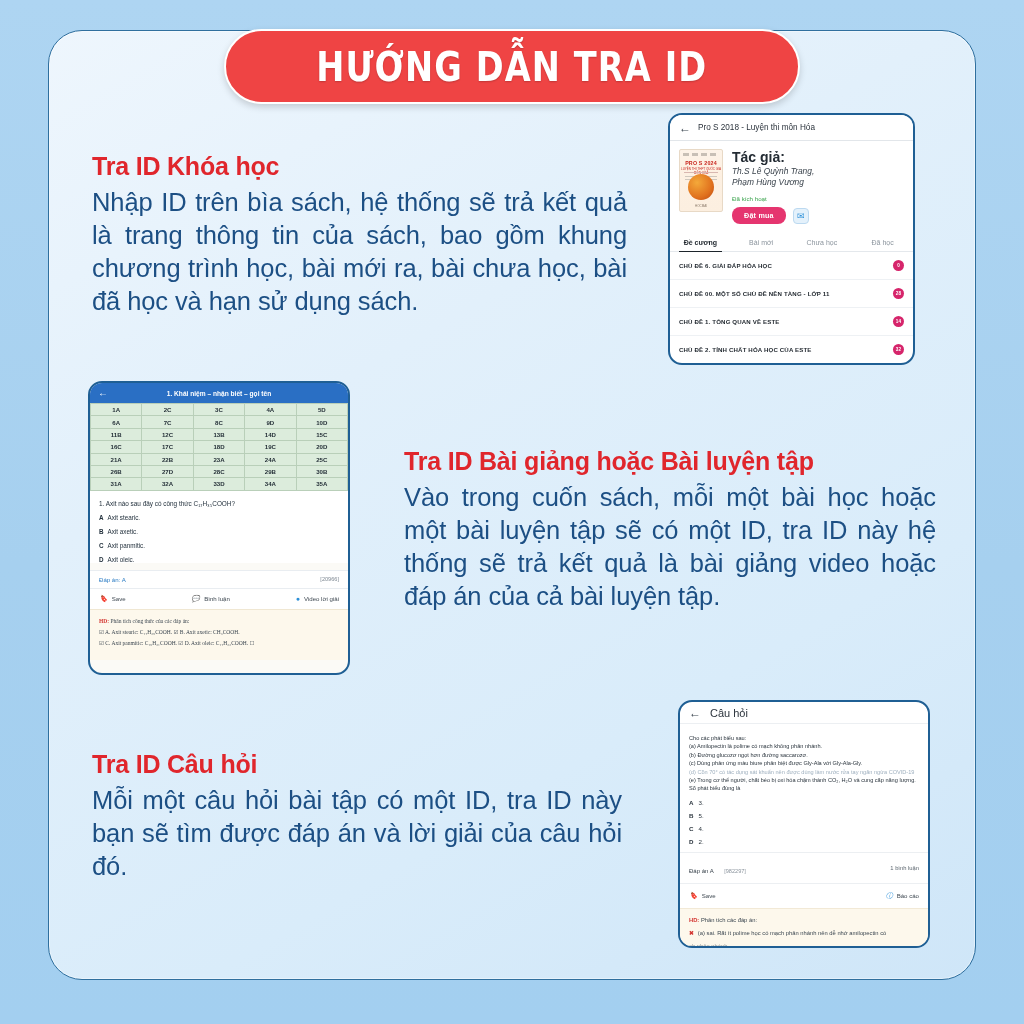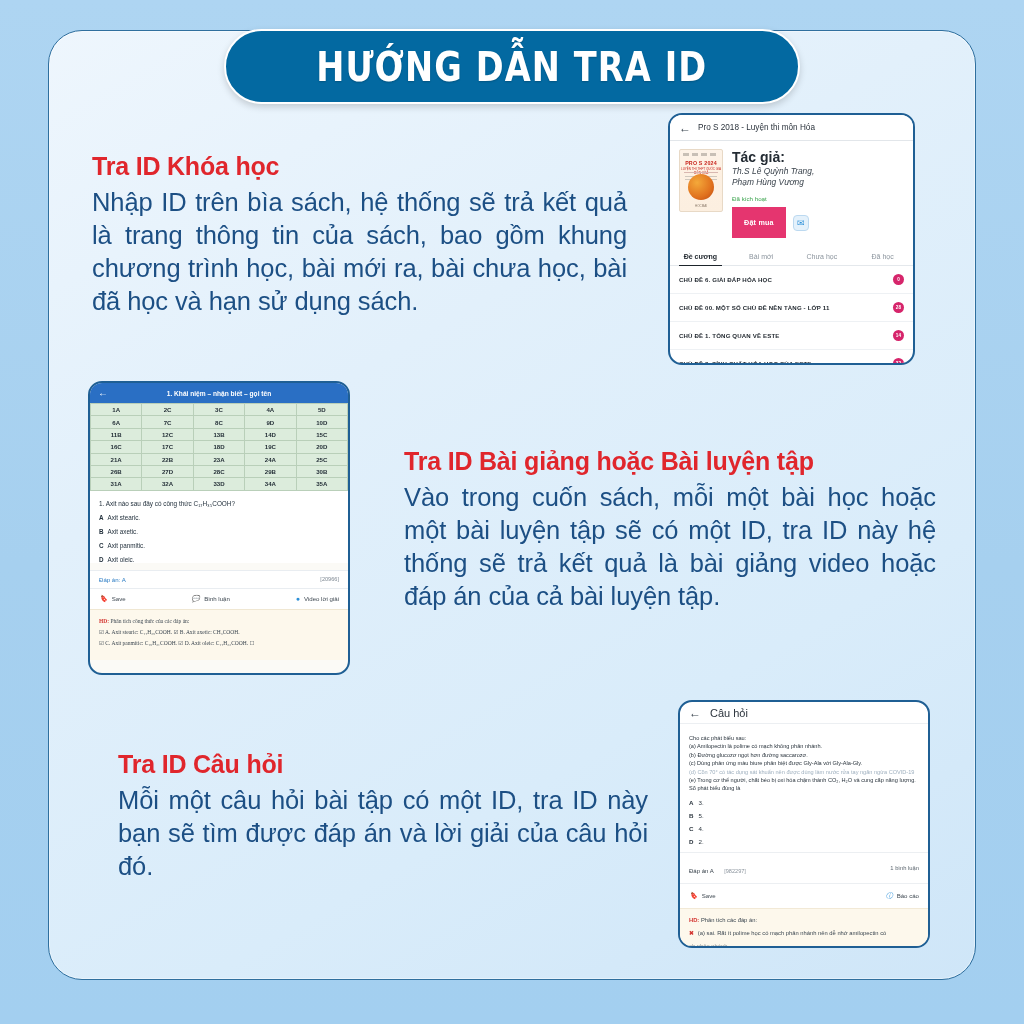--- a/index.html
+++ b/index.html
@@ -21,21 +21,21 @@
     position: absolute; left: 48px; top: 30px; width: 928px; height: 950px;
     border-radius: 34px;
     background: linear-gradient(150deg,#eef6fd 0%,#e2f0fb 35%,#d9ecfa 70%,#cfe6f8 100%);
     border: 1.4px solid #2f6f9e;
     box-shadow: 0 0 0 1px rgba(255,255,255,.4) inset;
   }
 
   
   .title-banner {
     position: absolute; left: 224px; top: 29px; width: 576px; height: 75px;
-    background: #0369a1;
+    background: #ef4444;
     border-radius: 40px;
     border: 2.5px solid #ffffff;
     display: flex; align-items: center; justify-content: center;
     box-shadow: 0 3px 7px rgba(0,0,0,.17);
   }
   .title-banner .txt {
     color: #ffffff;
     font-family: "DejaVu Sans", sans-serif;
     font-weight: 700;
     font-size: 40px;
@@ -59,21 +59,21 @@
   .sec p {
     color: #1c4f84;
     font-size: 25.5px;
     line-height: 1.30;
     text-align: justify;
     font-weight: 400;
     letter-spacing: -0.1px;
   }
   #sec1 { left: 92px; top: 152px; width: 535px; }
   #sec2 { left: 404px; top: 447px; width: 532px; }
-  #sec3 { left: 92px; top: 750px; width: 530px; margin-left: 26px; }
+  #sec3 { left: 92px; top: 750px; width: 530px; }
 
   
   .card {
     position: absolute;
     background: #ffffff;
     border: 2px solid #1f5f94;
     border-radius: 14px;
     overflow: hidden;
   }
 
@@ -109,21 +109,21 @@
   .bc-foot { position:absolute; bottom:3px; left:0; right:0; text-align:center;
              font-size:3px; color:#8a7a6a; }
 
   .c1-meta { flex: 1 1 auto; min-width: 0; }
   .c1-meta .lbl { font-size: 14px; font-weight: 700; color: #242c34; }
   .c1-meta .auth { font-size: 8.4px; color: #3a434c; line-height: 1.32; margin-top: 1px; }
   .c1-status { font-size: 6.2px; color: #3aa34d; margin-top: 7px; }
   .c1-actions { display: flex; align-items: center; gap: 7px; margin-top: 5px; }
   .btn-buy {
     background: #e5356f; color: #fff; font-size: 7.2px; font-weight: 600;
-    padding: 11px 12px; border-radius: 0; border: none; letter-spacing: .2px;
+    padding: 4px 12px; border-radius: 8px; border: none; letter-spacing: .2px;
   }
   .btn-chat {
     width: 16px; height: 16px; border-radius: 4px; background: #e4f1fb;
     border: 1px solid #bcd9f0; display:flex; align-items:center; justify-content:center;
     color:#2b8fd8; font-size: 9px;
   }
 
   .c1-tabs { display: flex; border-bottom: 1px solid #e4e8ec; margin-top: 4px; }
   .c1-tabs .tab {
     flex: 1; text-align: center; font-size: 7px; color: #8b949d;

